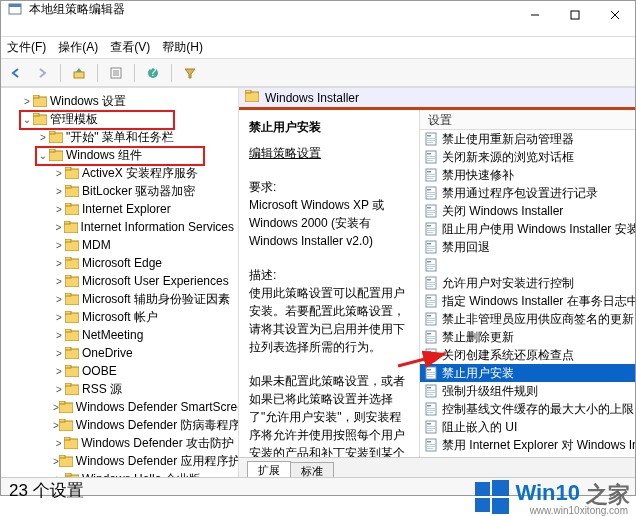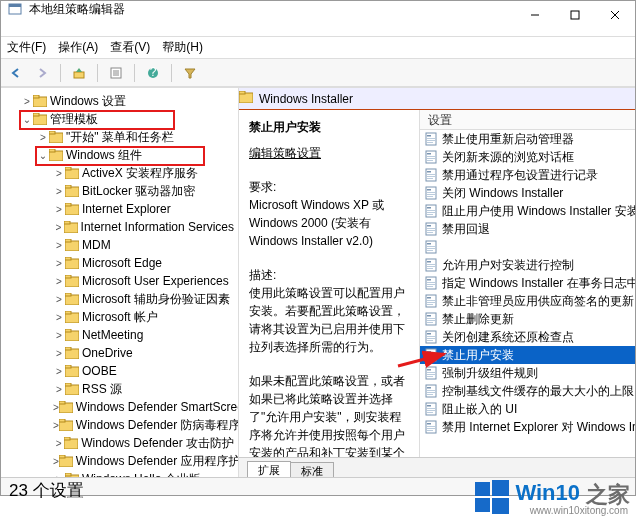--- a/index.html
+++ b/index.html
@@ -15,21 +15,21 @@
 .tbtn{width:22px;height:22px;display:flex;align-items:center;justify-content:center;border:1px solid transparent}
 .divider{width:1px;height:18px;background:#ccc;margin:0 3px}
 .body{flex:1;display:flex;overflow:hidden;border-top:1px solid #ddd}
 .tree{width:238px;border-right:1px solid #ddd;overflow:auto;padding:4px 0;position:relative}
 .tree-item{display:flex;align-items:center;height:18px;white-space:nowrap;padding-right:4px}
 .expander{width:12px;text-align:center;color:#555;font-size:10px}
 .fld{width:14px;height:12px;margin-right:3px;display:inline-block}
 .tree-label{white-space:nowrap}
 .redbox{border:2px solid #e41b1b;position:absolute;pointer-events:none}
 .right{flex:1;display:flex;flex-direction:column;overflow:hidden}
-.header{height:22px;background:#eef;border-bottom:1px solid #c2410c;display:flex;align-items:center;padding:0 0;gap:6px}
+.header{height:22px;background:#eef;border-bottom:3px solid #c2410c;display:flex;align-items:center;padding:0 6px;gap:6px}
 .content{flex:1;display:flex;overflow:hidden}
 .desc{width:180px;padding:8px 10px;overflow:hidden;font-size:12px;line-height:1.5}
 .desc .ttl{font-weight:bold;margin-bottom:8px}
 .desc a{color:#000000;}
 .desc p{margin-top:16px}
 .list{flex:1;border-left:1px solid #ddd;overflow:auto}
 .colhdr{height:20px;border-bottom:1px solid #ddd;padding:2px 8px;background:#fafafa;color:#333}
 .row{height:18px;display:flex;align-items:center;padding:0 4px;white-space:nowrap}
 .row.sel{background:#0a63c7;color:#fff}
 .row.sel span{color:#fff}
@@ -348,20 +348,30 @@
               <span>关闭新来源的浏览对话框</span>
             </div>
             <div class="row">
               <span class="pico"><svg width="14" height="14">
                   <rect x="2" y="1" width="10" height="12" fill="#fff" stroke="#7a94b0"></rect>
                   <rect x="3" y="3" width="4" height="1.5" fill="#7a94b0"></rect>
                   <rect x="3" y="6" width="8" height="1" fill="#bcd"></rect>
                   <rect x="3" y="8" width="8" height="1" fill="#bcd"></rect>
                   <rect x="3" y="10" width="6" height="1" fill="#bcd"></rect>
                 </svg></span>
+              <span>禁用快速修补</span>
+            </div>
+            <div class="row">
+              <span class="pico"><svg width="14" height="14">
+                  <rect x="2" y="1" width="10" height="12" fill="#fff" stroke="#7a94b0"></rect>
+                  <rect x="3" y="3" width="4" height="1.5" fill="#7a94b0"></rect>
+                  <rect x="3" y="6" width="8" height="1" fill="#bcd"></rect>
+                  <rect x="3" y="8" width="8" height="1" fill="#bcd"></rect>
+                  <rect x="3" y="10" width="6" height="1" fill="#bcd"></rect>
+                </svg></span>
               <span>禁用通过程序包设置进行记录</span>
             </div>
             <div class="row">
               <span class="pico"><svg width="14" height="14">
                   <rect x="2" y="1" width="10" height="12" fill="#fff" stroke="#7a94b0"></rect>
                   <rect x="3" y="3" width="4" height="1.5" fill="#7a94b0"></rect>
                   <rect x="3" y="6" width="8" height="1" fill="#bcd"></rect>
                   <rect x="3" y="8" width="8" height="1" fill="#bcd"></rect>
                   <rect x="3" y="10" width="6" height="1" fill="#bcd"></rect>
                 </svg></span>

